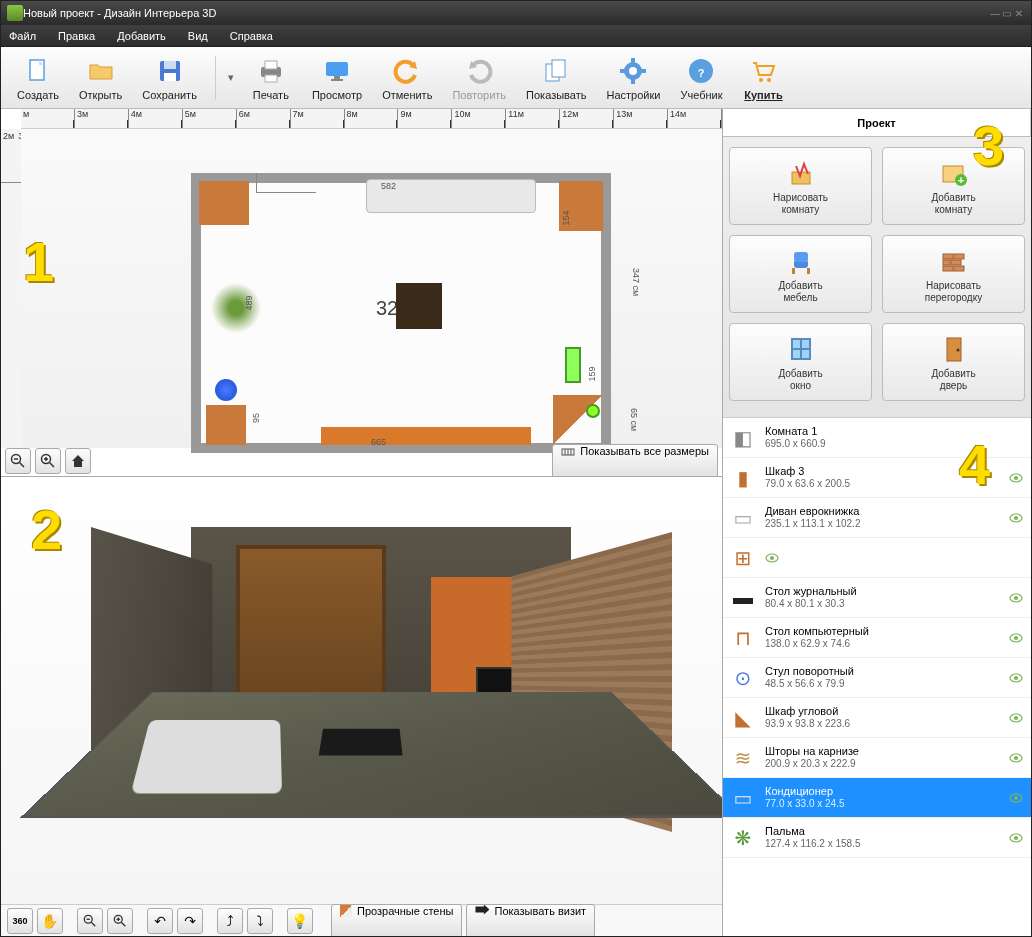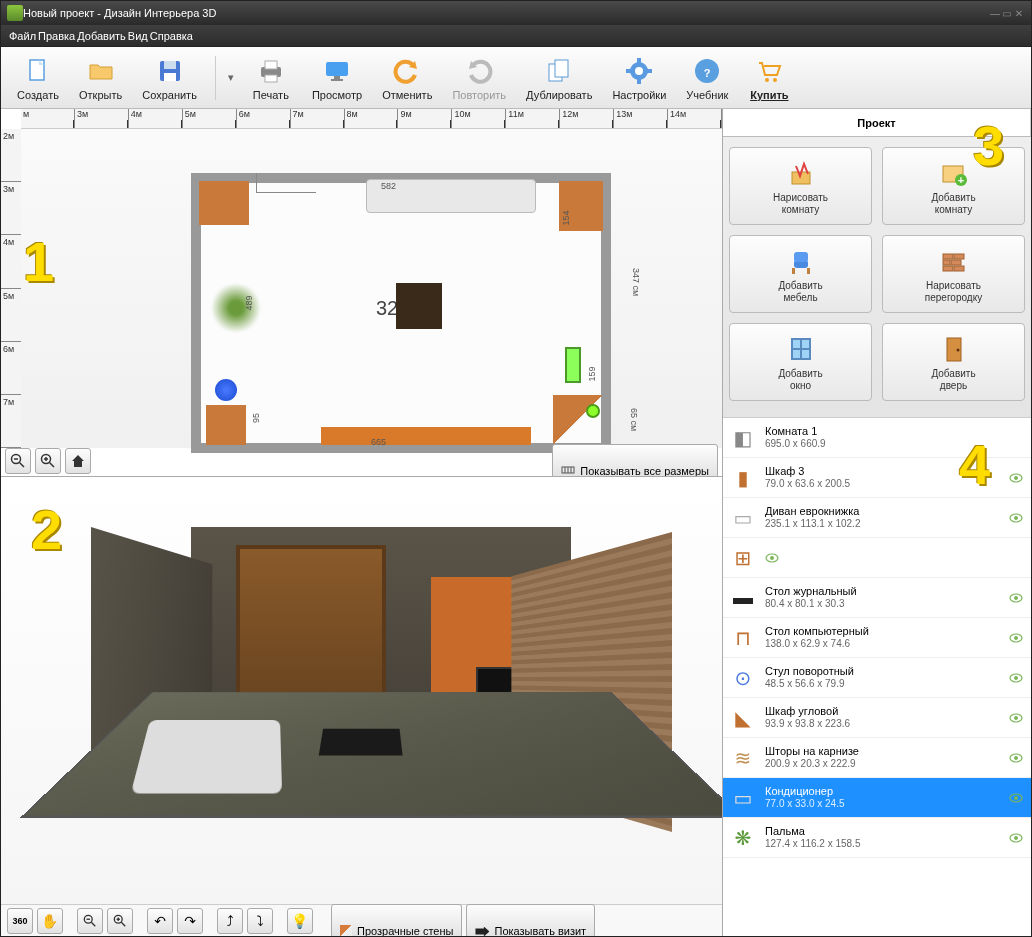--- a/index.html
+++ b/index.html
@@ -2,45 +2,45 @@
 <html><head>
 <meta charset="utf-8">
 <style>
 *{box-sizing:border-box;margin:0;padding:0;font-family:Tahoma,Arial,sans-serif;font-size:11px}
 body{background:#3a3a3a;width:1032px;height:937px;overflow:hidden}
 .window{width:1032px;height:937px;background:#e8e8e8;display:flex;flex-direction:column;border:1px solid #222}
 .titlebar{height:24px;background:linear-gradient(#4a4a4a,#2a2a2a);color:#fff;display:flex;align-items:center;padding:0 6px;}
 .titlebar .icon{width:16px;height:16px;background:linear-gradient(#8cc63f,#5a8a2a);border-radius:2px}
 .titlebar .spacer{flex:1}
 .winbtn{width:12px;height:12px;color:#888;cursor:pointer;display:flex;align-items:center;justify-content:center;font-size:10px}
-.menubar{height:22px;background:linear-gradient(#3f3f3f,#2c2c2c);display:flex;align-items:center;padding:0 8px;gap:2px;color:#fff;border-bottom:1px solid #222}
+.menubar{height:22px;background:linear-gradient(#3f3f3f,#2c2c2c);display:flex;align-items:center;padding:0 8px;gap:22px;color:#fff;border-bottom:1px solid #222}
 .menubar span{cursor:pointer}
 .toolbar{height:62px;background:linear-gradient(#fdfdfd,#e6e6e6);display:flex;align-items:center;padding:4px 10px;gap:8px;border-bottom:1px solid #bbb}
 .tbtn{display:flex;flex-direction:column;align-items:center;justify-content:center;gap:2px;padding:2px 6px;border-radius:3px;cursor:pointer;min-width:54px}
 .tico{width:32px;height:32px;display:flex;align-items:center;justify-content:center}
 .tlbl{font-size:11px;color:#222}
 .tlbl.disabled{color:#999}
 .tsep{width:1px;height:44px;background:#ccc;margin:0 4px}
 .tdrop{width:8px;color:#666;align-self:center}
 .content{flex:1;display:flex;min-height:0}
 .leftcol{flex:1;display:flex;flex-direction:column;border-right:1px solid #aaa;min-width:0}
 .plan-area{height:368px;position:relative;background:#fff;border-bottom:1px solid #aaa;overflow:hidden}
 .ruler-h{position:absolute;top:0;left:20px;right:0;height:20px;background:#f4f4f4;border-bottom:1px solid #ccc;display:flex}
 .rtick{position:relative;width:54px;font-size:9px;color:#333;border-right:1px solid #888;display:flex;align-items:flex-start;padding-left:2px}
 .rtick::after{content:"";position:absolute;right:0;bottom:0;width:1px;height:8px;background:#333}
-.ruler-v{position:absolute;left:0;top:20px;bottom:28px;width:36px;background:#f4f4f4;border-right:1px solid #ccc;display:flex;flex-direction:column}
+.ruler-v{position:absolute;left:0;top:20px;bottom:28px;width:36px;background:#f4f4f4;border-right:1px solid #ccc;display:flex;flex-direction:row}
 .vtick{position:relative;height:54px;font-size:9px;color:#333;border-bottom:1px solid #888;writing-mode:horizontal-tb;padding:2px}
 .canvas2d{position:absolute;left:20px;top:20px;right:0;bottom:28px;background:linear-gradient(#fafafa,#f0f0f0)}
 .room{position:absolute;left:170px;top:44px;width:420px;height:280px;border:10px solid #999;background:#fcfcfc}
 .area-lbl{position:absolute;left:50%;top:48%;transform:translate(-50%,-50%);font-size:20px;color:#444}
 .furn{position:absolute;background:#d88a3a}
 .dimrow{position:absolute;font-size:9px;color:#555}
 .plan-tools{position:absolute;bottom:2px;left:4px;right:4px;height:26px;display:flex;align-items:center;gap:4px}
 .sqbtn{width:26px;height:26px;background:linear-gradient(#fdfdfd,#e2e2e2);border:1px solid #aaa;border-radius:3px;display:flex;align-items:center;justify-content:center;cursor:pointer;font-size:14px}
-.chkbtn{height:34px;background:linear-gradient(#fdfdfd,#e2e2e2);border:1px solid #aaa;border-radius:3px;padding:0 8px;display:flex;align-items:flex-end;gap:5px;cursor:pointer;font-size:11px}
+.chkbtn{height:34px;background:linear-gradient(#fdfdfd,#e2e2e2);border:1px solid #aaa;border-radius:3px;padding:0 8px;display:flex;align-items:flex-start;gap:5px;cursor:pointer;font-size:11px}
 .view3d{flex:1;background:#fff;position:relative;overflow:hidden;display:flex;flex-direction:column}
 .scene3d{flex:1;position:relative;background:linear-gradient(#fff,#f5f5f5);overflow:hidden}
 .room3d{position:absolute;left:60px;top:20px;right:20px;bottom:50px;perspective:800px}
 .floor3d{position:absolute;left:40px;right:40px;top:150px;bottom:20px;background:linear-gradient(160deg,#6a6a5a,#4a4a3e);transform:perspective(600px) rotateX(55deg);border:2px solid #555}
 .wall-l{position:absolute;left:30px;top:30px;width:170px;height:280px;background:linear-gradient(100deg,#585348,#3e3a32);transform:perspective(600px) rotateY(45deg);transform-origin:left}
 .wall-r{position:absolute;right:30px;top:35px;width:230px;height:300px;background:repeating-linear-gradient(0deg,#9a7a5a 0 6px,#8a6a4a 6px 12px);transform:perspective(600px) rotateY(-40deg);transform-origin:right}
 .wall-b{position:absolute;left:130px;top:30px;width:380px;height:180px;background:linear-gradient(#5a5448,#48433a)}
 .curt{position:absolute;left:175px;top:48px;width:150px;height:155px;background:linear-gradient(#8a5a2a,#6a4520);border:4px solid #5a3a1a}
 .shelf{position:absolute;left:370px;top:80px;width:150px;height:200px;background:#c86a2a}
 .sofa3d{position:absolute;left:80px;bottom:60px;width:140px;height:80px;background:#ddd;border-radius:8px;transform:perspective(400px) rotateX(30deg)}
@@ -155,21 +155,21 @@
         </div>
         <div class="tlbl disabled">Повторить</div>
       </div>
       <div class="tbtn">
         <div class="tico">
           <svg width="28" height="28" viewBox="0 0 28 28">
             <rect x="4" y="7" width="13" height="17" fill="#fff" stroke="#5a9ad4"></rect>
             <rect x="10" y="3" width="13" height="17" fill="#fff" stroke="#5a9ad4"></rect>
           </svg>
         </div>
-        <div class="tlbl">Дублировать</div>
+        <div class="tlbl">Показывать</div>
       </div>
       <div class="tbtn">
         <div class="tico">
           <svg width="28" height="28" viewBox="0 0 28 28">
             <circle cx="14" cy="14" r="9" fill="#5a9ae0"></circle>
             <circle cx="14" cy="14" r="4" fill="#fff"></circle>
             <g fill="#5a9ae0">
               <rect x="12" y="1" width="4" height="5"></rect>
               <rect x="12" y="22" width="4" height="5"></rect>
               <rect x="1" y="12" width="5" height="4"></rect>

